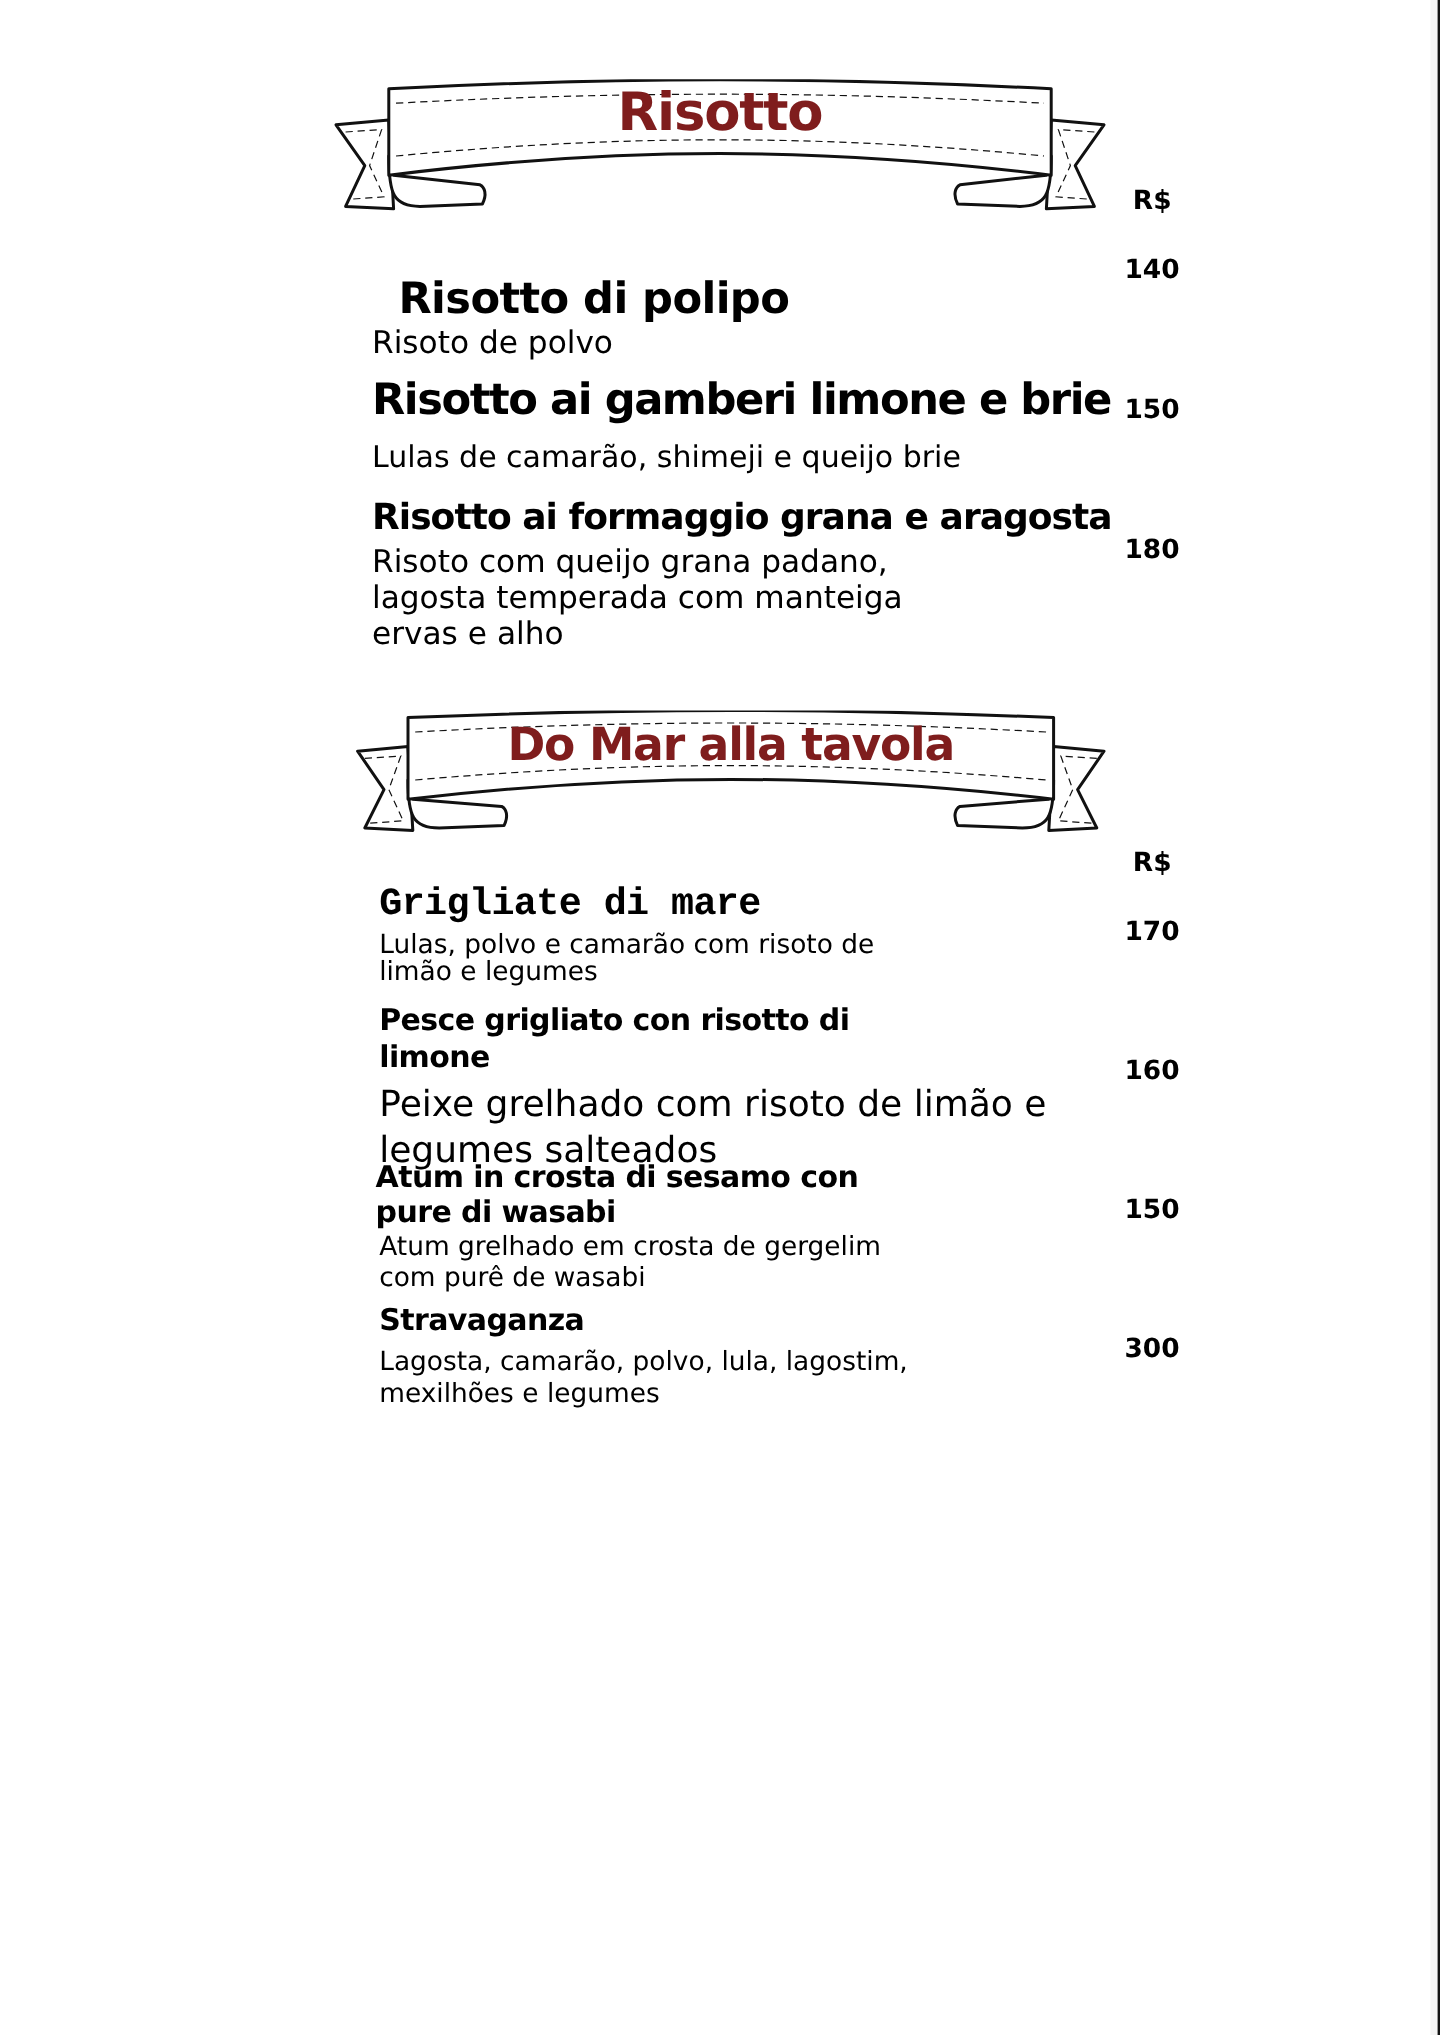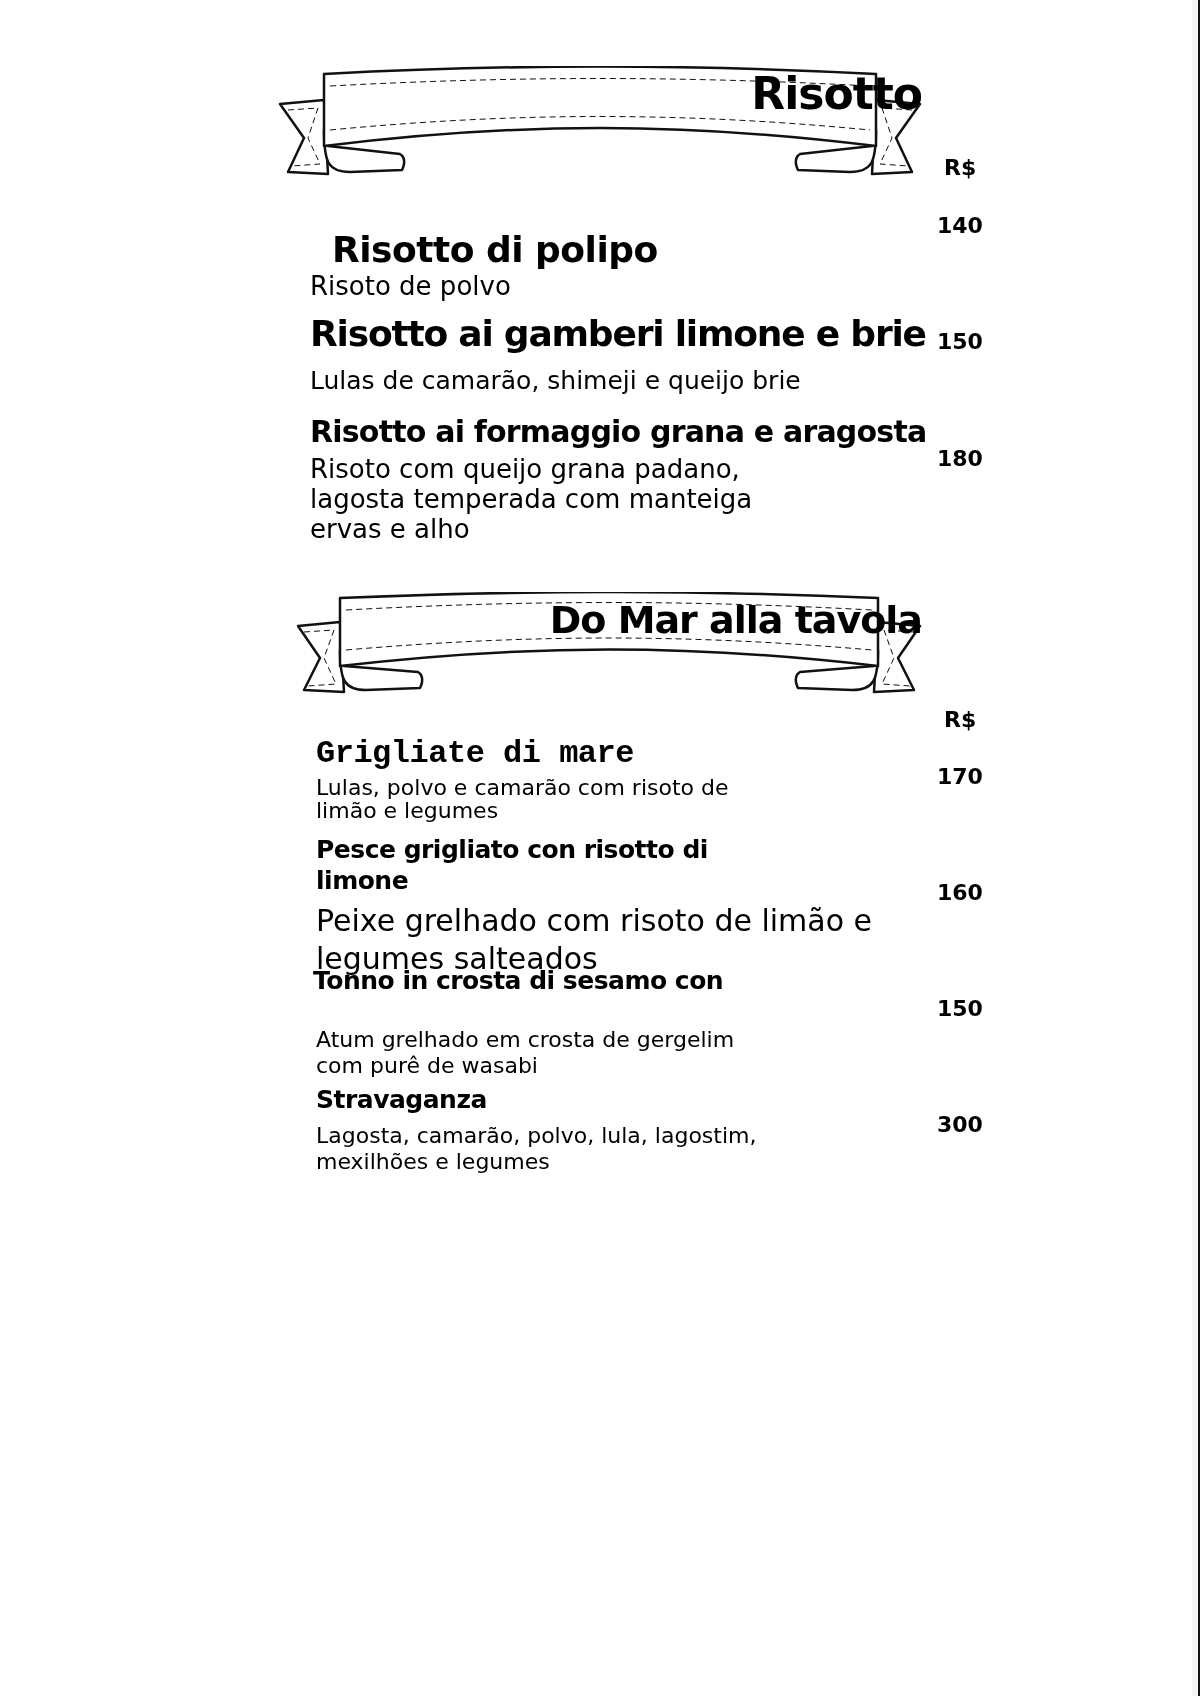--- a/index.html
+++ b/index.html
@@ -4,22 +4,22 @@
   <style>
     html, body { margin: 0; padding: 0; }
     body {
       width: 1200px; height: 1696px; background: #ffffff; position: relative; overflow: hidden;
       font-family: "DejaVu Sans", sans-serif; color: #000;
     }
     .right-edge { position: absolute; top: 0; right: 0; width: 8px; height: 1696px; background: #f4f4f4; border-right: 2px solid #111; box-sizing: border-box; }
     .banner { position: absolute; }
     .banner svg { position: absolute; left: 0; top: 0; }
     .banner-title {
-      position: absolute; left: 0; right: 0; text-align: right;
-      font-family: "DejaVu Sans", sans-serif; font-weight: bold; color: #000000; letter-spacing: -1px;
+      position: absolute; left: 0; right: 0; text-align: center;
+      font-family: "DejaVu Sans", sans-serif; font-weight: bold; color: #7f1d1d; letter-spacing: -1px;
     }
     .abs { position: absolute; margin: 0; white-space: nowrap; }
     .currency, .price { font-family: "DejaVu Sans", sans-serif; font-weight: bold; font-size: 22px; }
     .name { font-weight: bold; letter-spacing: -0.5px; }
     .desc { font-weight: normal; }
     .lines { line-height: 1.15; white-space: normal; }
   </style>
 </head>
 <body>
 
@@ -105,21 +105,22 @@
   </div>
   <div class="abs desc lines" style="left:316px; top:902px; font-size:30px; line-height:1.25;">
     <div>Peixe grelhado com risoto de limão e</div>
     <div>legumes salteados</div>
   </div>
   <div class="abs price" style="left:937px; top:880px;">160</div>
 </div>
 
 <div>
   <div class="abs name lines" style="left:313px; top:967px; font-size:25px; line-height:1.15;">
-    <div>Tonno in crosta di sesamo con</div>
+    <div>Atum in crosta di sesamo con</div>
+    <div>pure di wasabi</div>
   </div>
   <div class="abs desc lines" style="left:316px; top:1027px; font-size:22px; line-height:1.2;">
     <div>Atum grelhado em crosta de gergelim</div>
     <div>com purê de wasabi</div>
   </div>
   <div class="abs price" style="left:937px; top:996px;">150</div>
 </div>
 
 <div>
   <div class="abs name" style="left:316px; top:1085px; font-size:25px;">Stravaganza</div>

